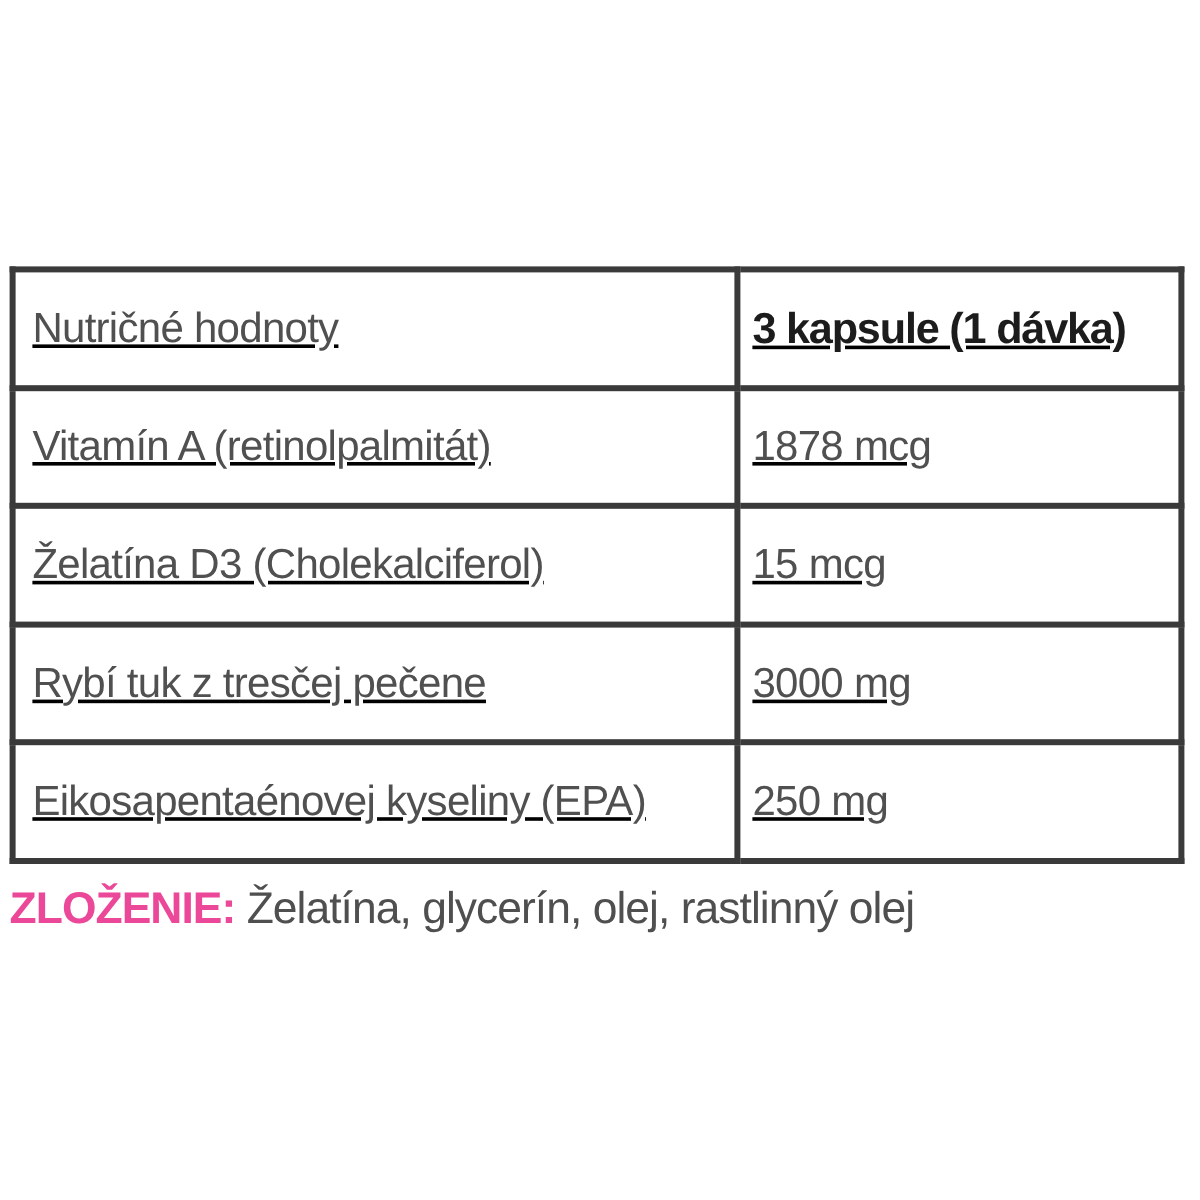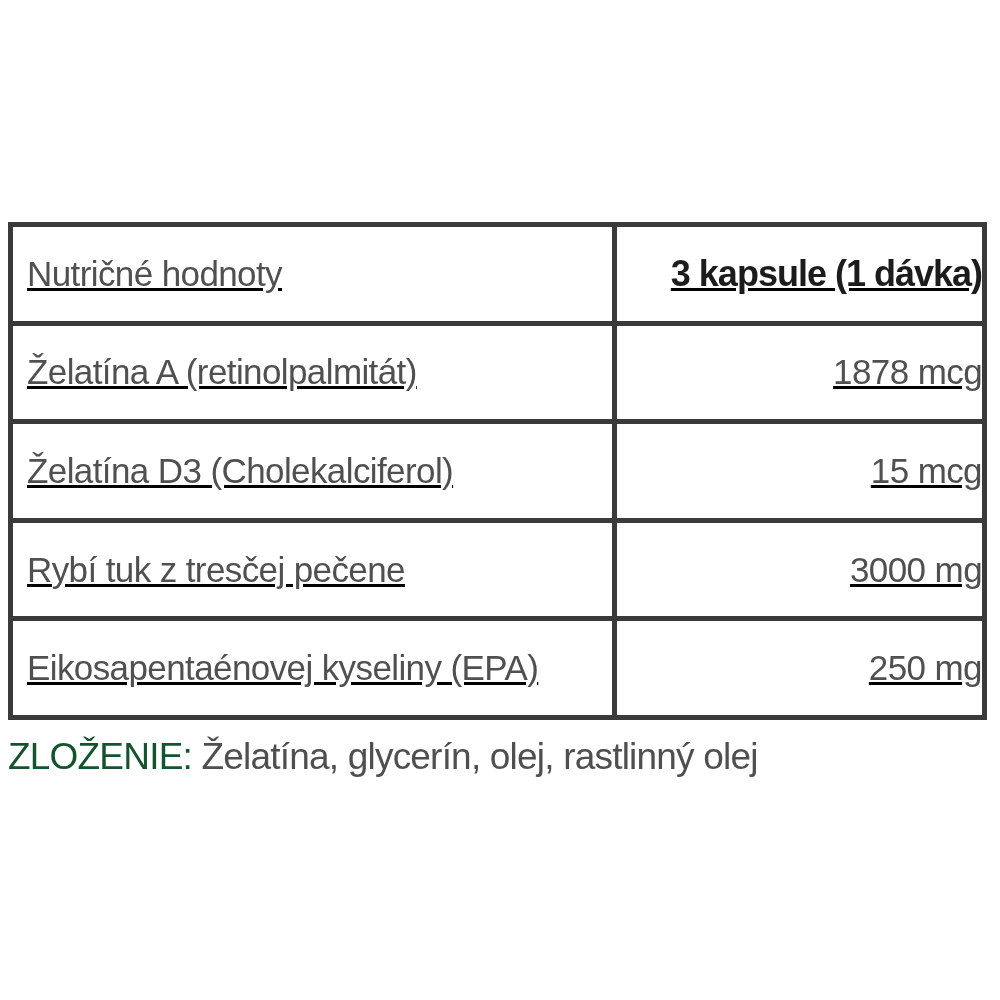--- a/index.html
+++ b/index.html
@@ -33,55 +33,55 @@
     padding: 0 0 0 14px;
     font-size: 35px;
     letter-spacing: -0.6px;
     color: #505050;
     white-space: nowrap;
     overflow: hidden;
     height: 82px;
     background: #ffffff;
   }
   table.nutrition td.col-label { width: 604px; }
-  table.nutrition td.col-value { padding-left: 10px; text-align: right; }
+  table.nutrition td.col-value { padding-left: 10px; }
   table.nutrition tr.header-row td.col-value {
     font-weight: bold;
     color: #1c1c1c;
     font-size: 36px;
     letter-spacing: -1px;
   }
   .composition {
     position: absolute;
     left: 8px;
     top: 736px;
     width: 980px;
     font-size: 37px;
     letter-spacing: -0.8px;
     color: #4f4f4f;
     white-space: nowrap;
   }
   .composition .comp-label {
-    font-weight: normal;
-    color: #14532d;
+    font-weight: bold;
+    color: #ec4899;
   }
 </style>
 </head>
 <body>
 
 <div class="canvas">
 
   <table class="nutrition">
     <tbody>
         <tr class="header-row">
       <td class="col-label">Nutričné hodnoty</td>
       <td class="col-value">3 kapsule (1 dávka)</td>
     </tr>
     <tr>
-      <td class="col-label">Želatína A (retinolpalmitát)</td>
+      <td class="col-label">Vitamín A (retinolpalmitát)</td>
       <td class="col-value">1878 mcg</td>
     </tr>
     <tr>
       <td class="col-label">Želatína D3 (Cholekalciferol)</td>
       <td class="col-value">15 mcg</td>
     </tr>
     <tr>
       <td class="col-label">Rybí tuk z tresčej pečene</td>
       <td class="col-value">3000 mg</td>
     </tr>

